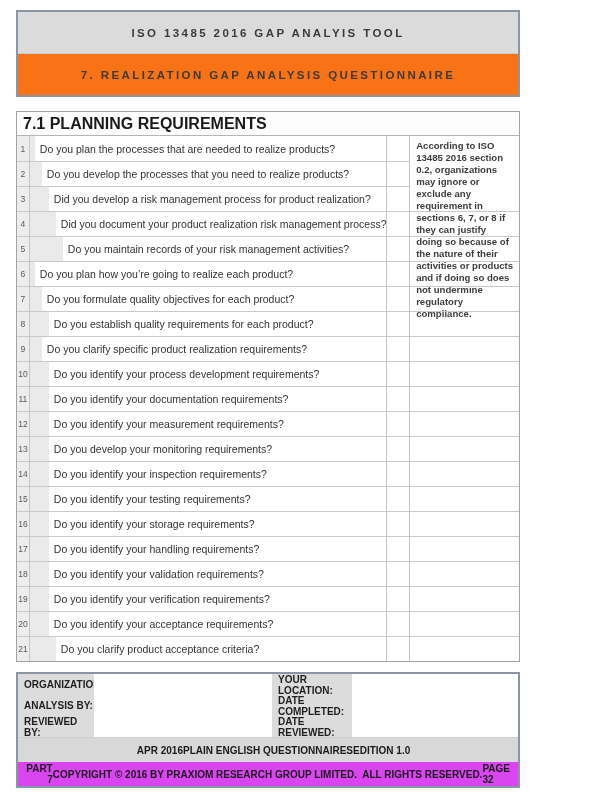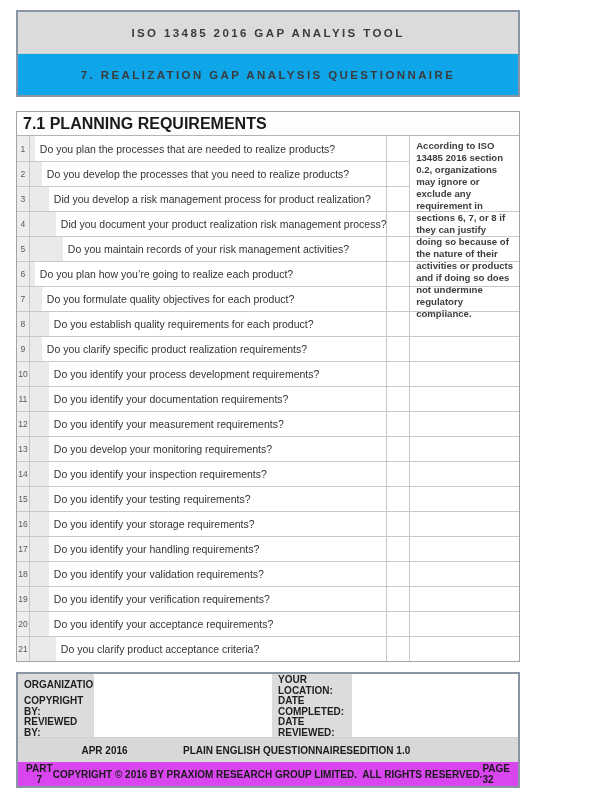--- a/index.html
+++ b/index.html
@@ -5,21 +5,21 @@
   * { margin:0; padding:0; box-sizing:border-box; }
   html,body { width:600px; height:795px; background:#fff;
     font-family:"Liberation Sans", sans-serif; }
   .page { position:relative; width:536px; height:795px; padding:10px 16px 0; }
 
   
   .hdr-box { border:2px solid #8b96a5; }
   .hdr-band { display:flex; align-items:center; justify-content:center;
     font-weight:700; font-size:11.5px; letter-spacing:2.4px; color:#3b3b3b; }
   .hdr-band.top { height:42px; background:#dbdbdb; border-bottom:1px solid #cfcfcf; }
-  .hdr-band.bot { height:41px; background:#0ea5e9; }
+  .hdr-band.bot { height:41px; background:#f97316; }
 
   
   .tbl { margin-top:14px; border:1px solid #a3a3a3; background:#fff; }
   .sec-hdr { height:24px; display:flex; align-items:center; padding-left:6px;
     font-weight:700; font-size:16px; color:#1a1a1a; background:#fdfdfd;
     border-bottom:1px solid #b5b5b5; }
   .tbody { display:flex; height:525px; }
   .col { display:flex; flex-direction:column; }
   .col-num { width:19px; border-right:1px solid #c6c6c6; }
   .col-q   { flex:1; }
@@ -40,21 +40,21 @@
 
   
   .ftr-box { margin-top:10px; border:2px solid #8b96a5; background:#dcdcdc; }
   .fields { display:grid; grid-template-columns:76px 178px 80px 1fr;
     grid-auto-rows:21px; }
   .flabel { display:flex; align-items:center; padding-left:6px;
     font-size:10px; font-weight:600; color:#1e1e1e; }
   .finput { background:#fff; }
   .bar { display:grid; grid-template-columns:1fr auto 1fr; align-items:center;
     padding:0 8px; font-weight:700; font-size:10px; color:#1a1a1a; }
-  .bar .l { text-align:center; } .bar .c { text-align:center; } .bar .r { }
+  .bar .l { text-align:right; } .bar .c { text-align:center; } .bar .r { }
   .bar1 { height:25px; background:#d8d8d8; border-top:1px solid #cfcfcf; }
   .bar2 { height:24px; background:#d946ef; }
 </style>
 </head>
 <body>
 
 <div class="page">
 
   <div class="hdr-box">
     <div class="hdr-band top">ISO 13485 2016 GAP ANALYIS TOOL</div>
@@ -225,21 +225,21 @@
     </div>
   </div>
 
   <div class="ftr-box">
     <div class="fields">
       <div class="flabel">ORGANIZATION:</div>
       <div class="finput"></div>
       <div class="flabel">YOUR LOCATION:</div>
       <div class="finput"></div>
 
-      <div class="flabel">COPYRIGHT BY:</div>
+      <div class="flabel">ANALYSIS BY:</div>
       <div class="finput"></div>
       <div class="flabel">DATE COMPLETED:</div>
       <div class="finput"></div>
 
       <div class="flabel">REVIEWED BY:</div>
       <div class="finput"></div>
       <div class="flabel">DATE REVIEWED:</div>
       <div class="finput"></div>
     </div>
 

